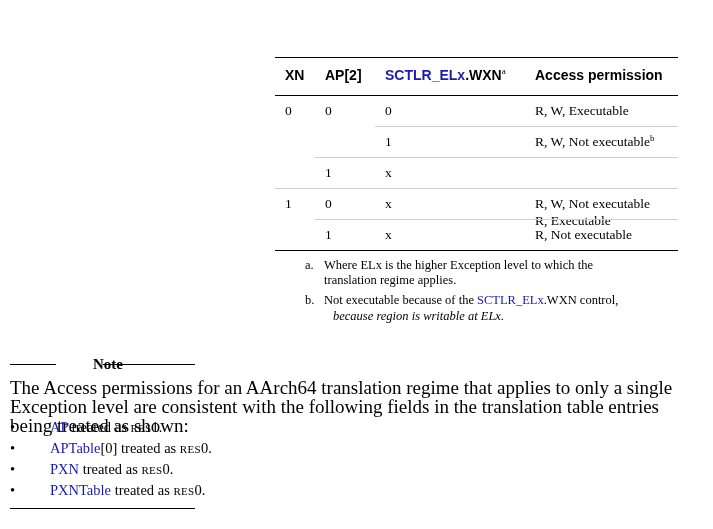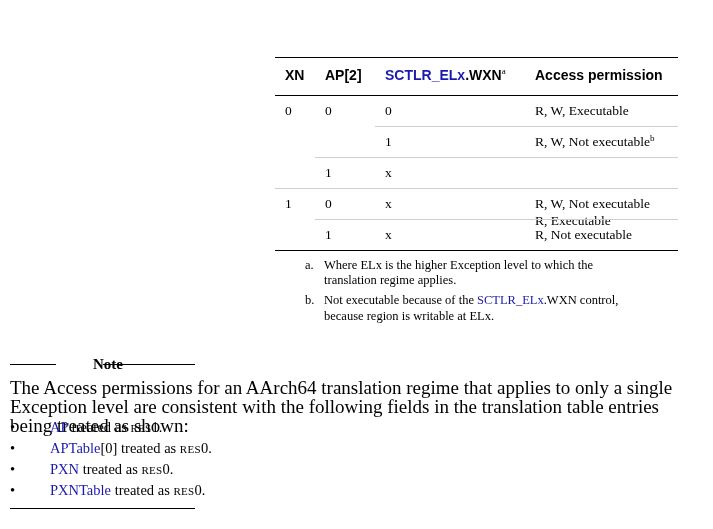--- a/index.html
+++ b/index.html
@@ -85,21 +85,21 @@
   <div class="hr-bot"></div>
 
   <div>
     <div class="fn-label" style="left:30px; top:201px;">a.</div>
     <div class="fn" style="left:49px; top:201px;">Where ELx is the higher Exception level to which the</div>
     <div class="fn" style="left:49px; top:216px;">translation regime applies.</div>
   </div>
   <div>
     <div class="fn-label" style="left:30px; top:236px;">b.</div>
     <div class="fn" style="left:49px; top:236px;"><span>Not executable because of the </span><span class="link">SCTLR_ELx</span><span>.WXN control,</span></div>
-    <div class="fn" style="left:49px; top:252px;">because region is writable at ELx.</div>
+    <div class="fn" style="left:58px; top:252px;font-style:italic;">because region is writable at ELx.</div>
   </div>
 </div>
 
 <div>
   <div class="note-rule-l"></div>
   <div class="note-head" style="left:61px;">Note</div>
   <div class="note-rule-r"></div>
 
   <div class="note-body">The Access permissions for an AArch64 translation regime that applies to only a single Exception level are consistent with the following fields in the translation table entries being treated as shown:</div>
 

